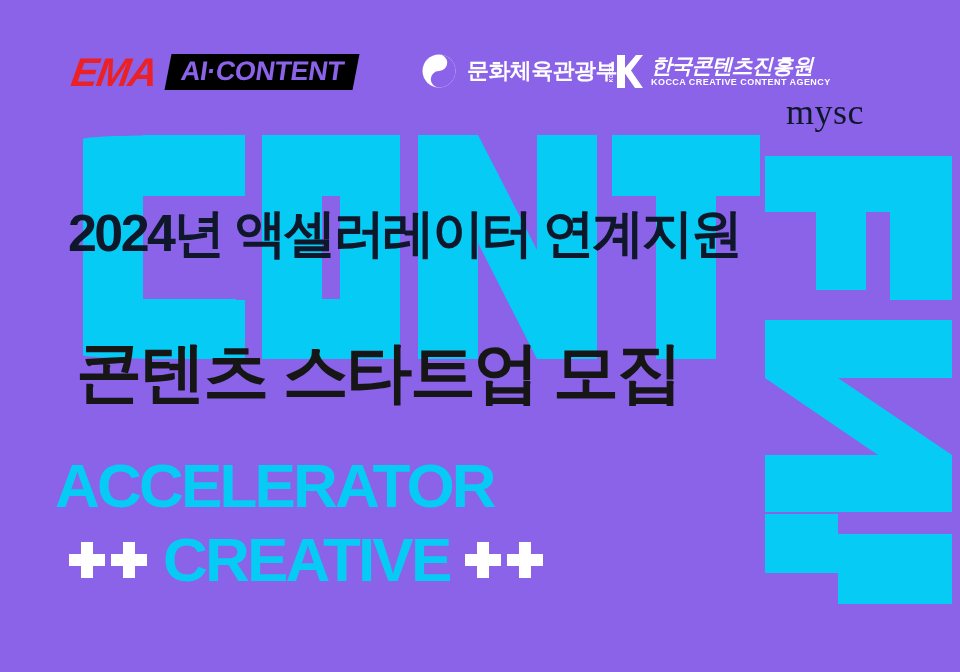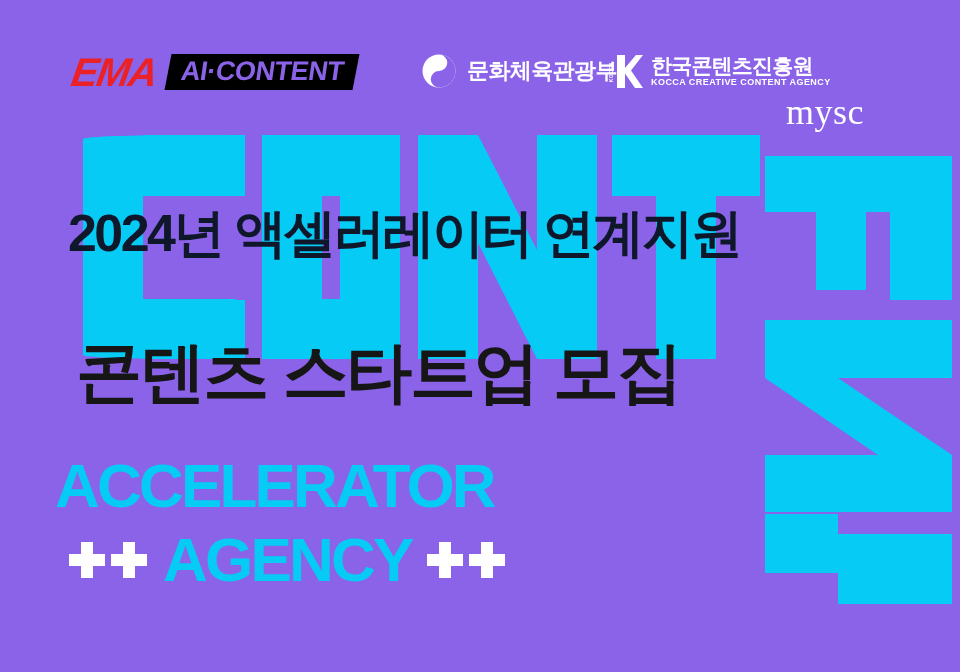--- a/index.html
+++ b/index.html
@@ -52,30 +52,30 @@
     display:flex;align-items:center;justify-content:center;overflow:hidden;
   }
   .kocca-bar span{
     color:#fff;font-size:5px;font-weight:bold;letter-spacing:0.4px;
     white-space:nowrap;transform:rotate(-90deg);transform-origin:center;
   }
   .kocca-k{width:26px;height:33px;flex:0 0 26px;margin-left:1px;}
   .kocca-words{margin-left:8px;}
   .kocca-kr{
     color:#fff;font-size:21px;font-weight:bold;letter-spacing:-0.8px;
-    line-height:1.04;white-space:nowrap;
+    line-height:1.04;white-space:nowrap;font-style:italic;
   }
   .kocca-en{
     color:#fff;font-size:9px;font-weight:bold;letter-spacing:0.45px;
     line-height:1.1;margin-top:1px;white-space:nowrap;
   }
 
   .logo-mysc{
     position:absolute;left:786px;top:48px;
-    color:#ffffff;font-size:36px;font-family:"Liberation Serif","DejaVu Serif",serif;
+    color:#0f172a;font-size:36px;font-family:"Liberation Serif","DejaVu Serif",serif;
     letter-spacing:0.5px;line-height:1;
   }
 
   
   .hl{position:absolute;white-space:nowrap;line-height:1;}
 
   .hl-ko1{
     left:68px;top:207px;color:#0f172a;
     font-size:52px;font-weight:bold;letter-spacing:-2.6px;
   }
@@ -175,20 +175,20 @@
 
   <div class="hl hl-ko1">2024년 액셀러레이터 연계지원</div>
   <div class="hl hl-ko2">콘텐츠 스타트업 모집</div>
   <div class="hl hl-en1">ACCELERATOR</div>
 
   <div class="hl hl-en2">
     <div class="plus-group pg-left">
       <div class="plus"></div>
       <div class="plus"></div>
     </div>
-    <div class="word">AGENCY</div>
+    <div class="word">CREATIVE</div>
     <div class="plus-group pg-right">
       <div class="plus"></div>
       <div class="plus"></div>
     </div>
   </div>
 
 </div>
 
 </body></html>

